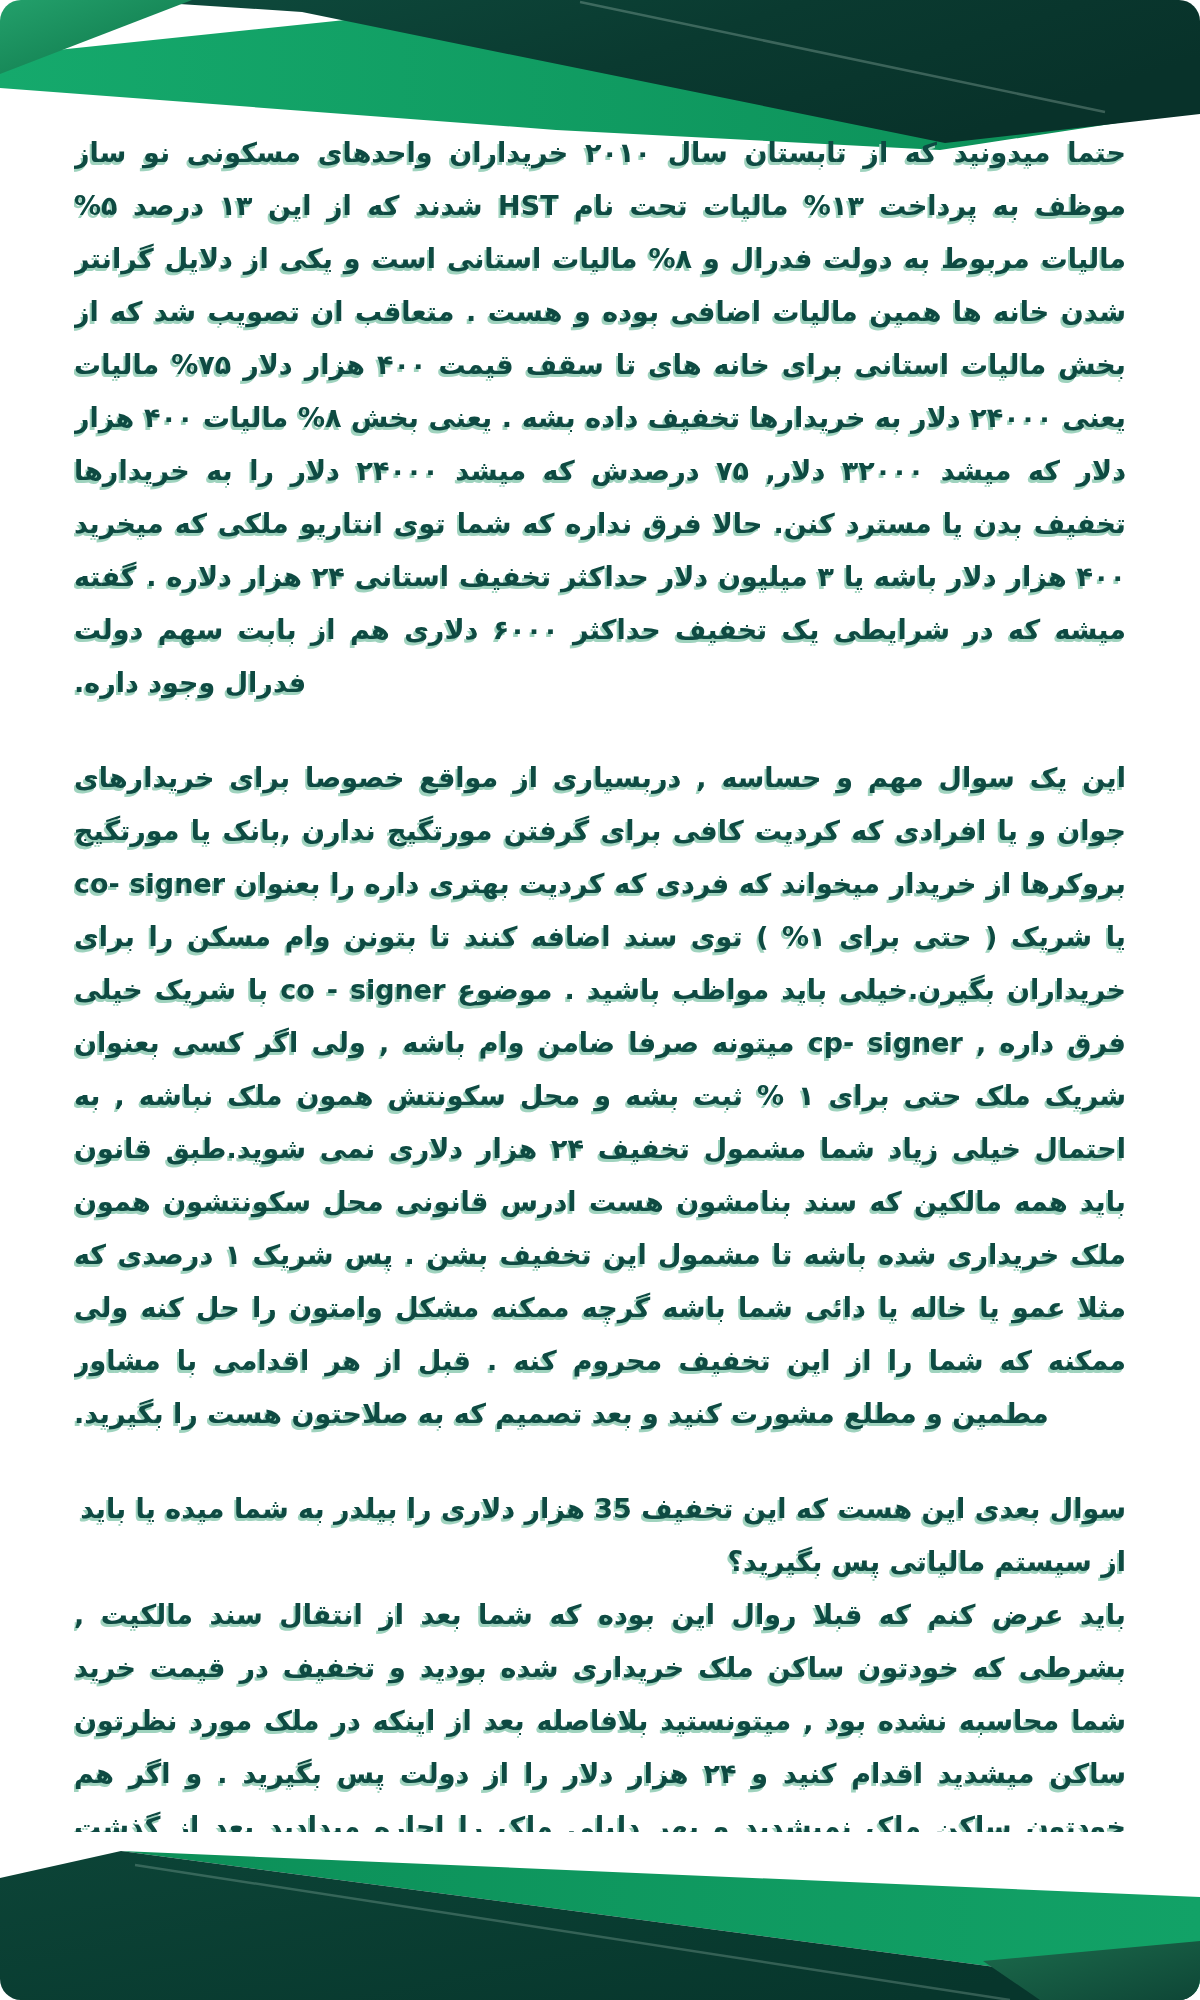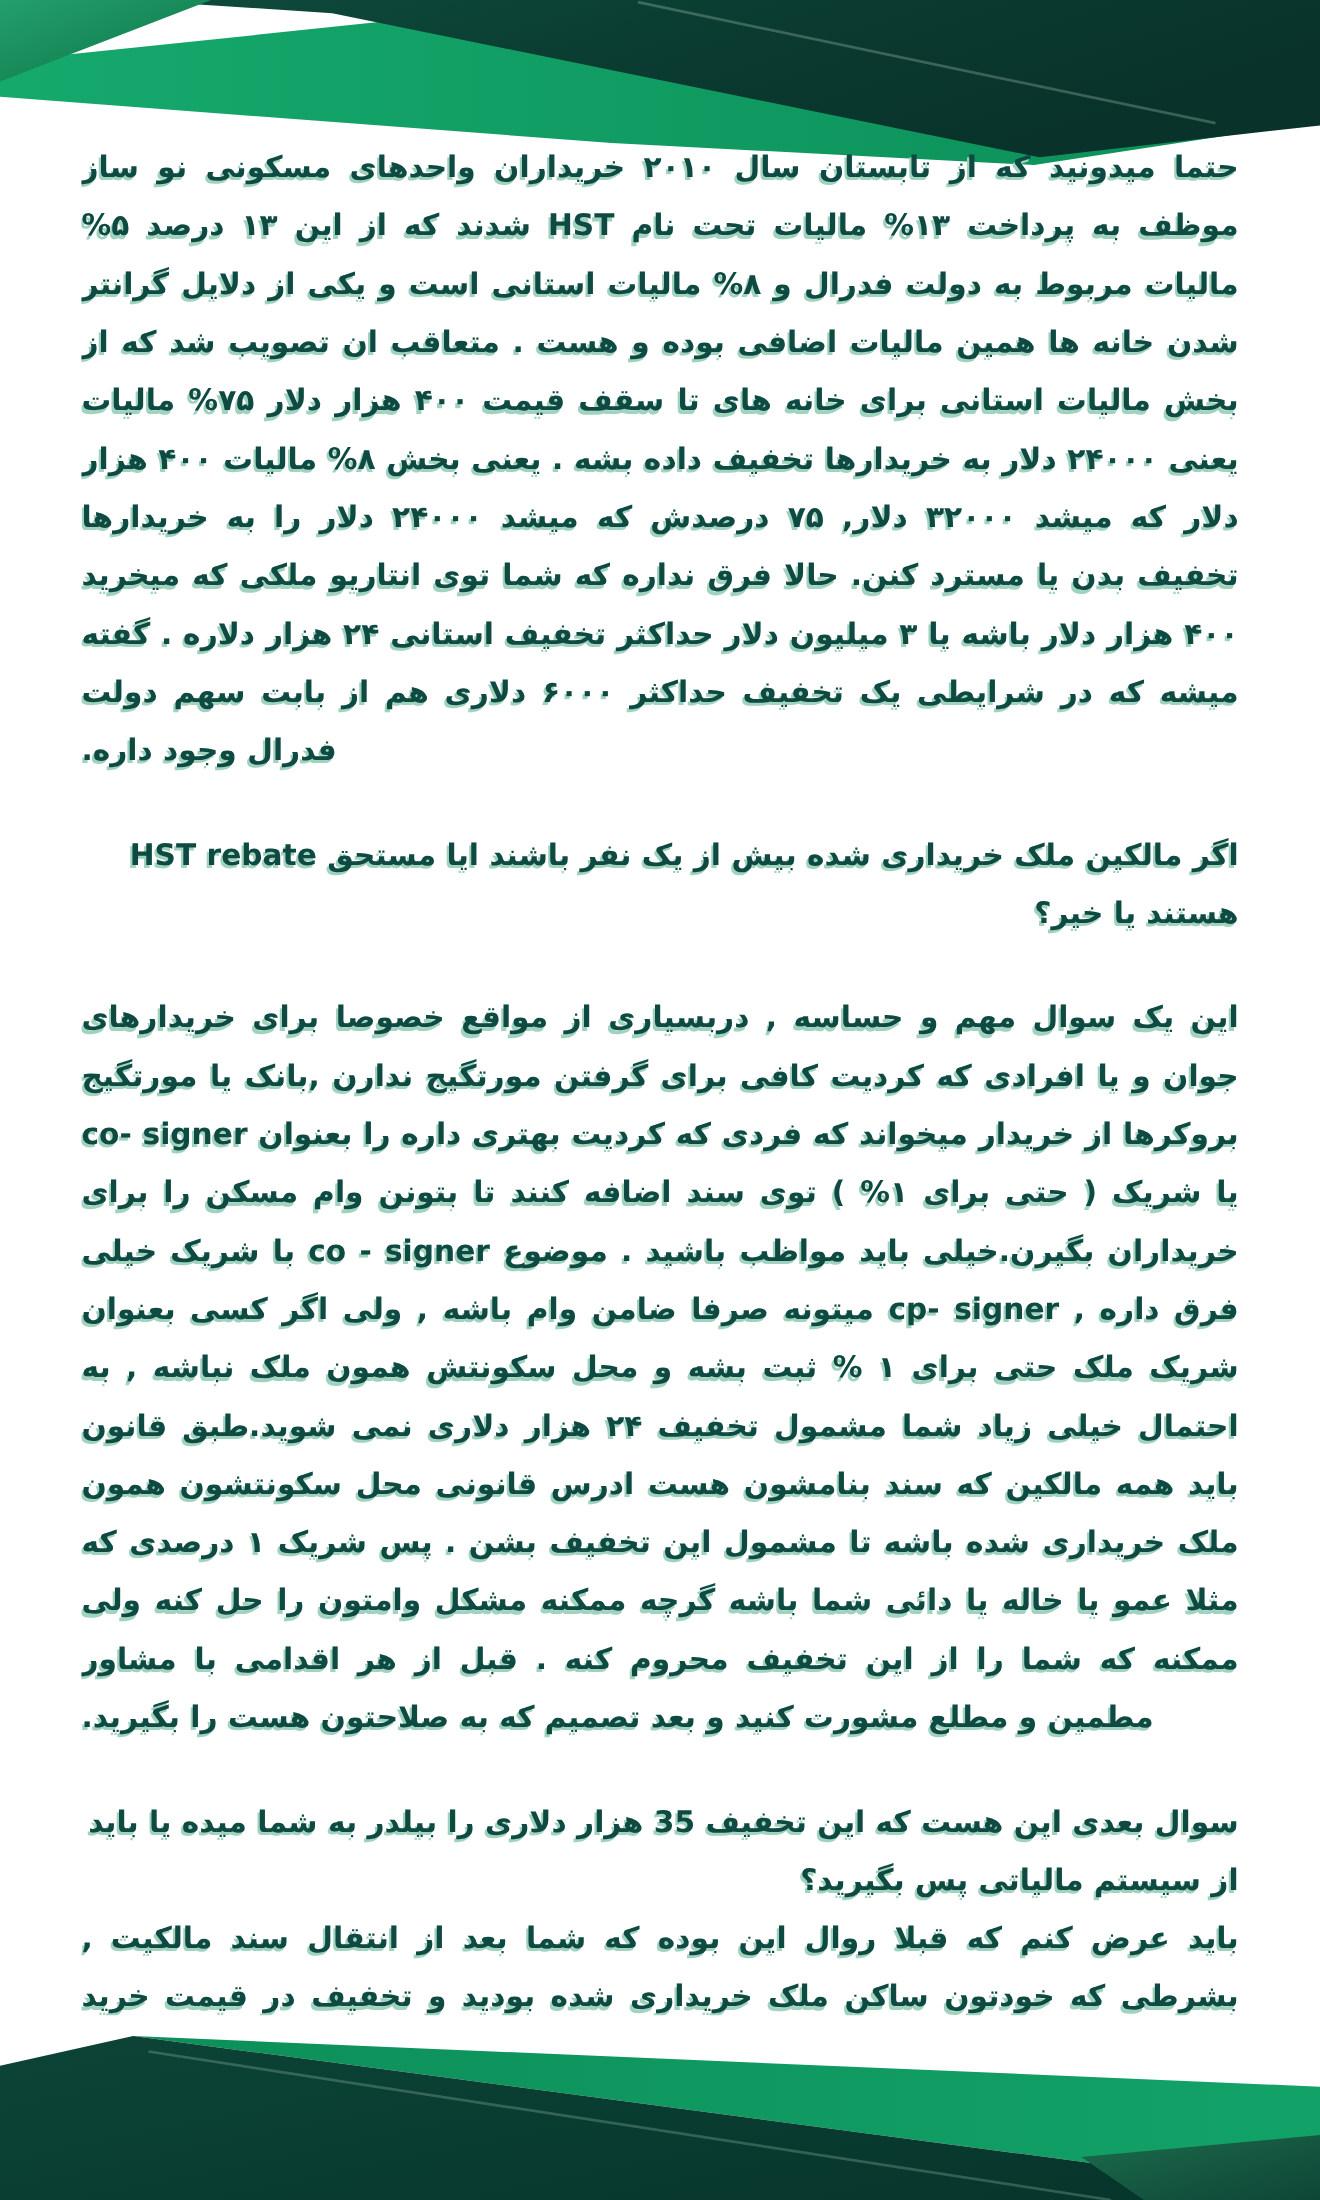--- a/index.html
+++ b/index.html
@@ -4,20 +4,21 @@
 <style>
   html, body { margin: 0; padding: 0; background: #ffffff; }
   .page {
     position: relative;
     width: 1200px;
     height: 2000px;
     margin: 0 auto;
     background: #ffffff;
     overflow: hidden;
     font-family: "DejaVu Sans", sans-serif;
+    border-radius: 21px;
   }
   .deco { position: absolute; left: 0; width: 1200px; display: block; }
   .deco-top { top: 0; height: 235px; }
   .deco-bottom { bottom: 0; height: 160px; }
 
   .content {
     position: absolute;
     top: 126px;
     left: 74px;
     right: 74px;
@@ -63,21 +64,20 @@
       </linearGradient>
     </defs>
     <polygon fill="url(#gBrightTop)" points="0,56 460,8 1150,118 940,150 556,130 0,88"></polygon>
     <polygon fill="url(#gDarkTop)" points="118,0 1200,0 1200,114 945,143 302,12"></polygon>
     <line x1="580" y1="2" x2="1105" y2="112" stroke="rgba(210,235,225,0.25)" stroke-width="2.5"></line>
     <polygon fill="url(#gMedLeft)" points="0,0 192,0 0,74"></polygon>
   </svg>
 
   <div class="content">
     <p class="para">حتما میدونید که از تابستان سال ۲۰۱۰ خریداران واحدهای مسکونی نو ساز موظف به پرداخت ۱۳% مالیات تحت نام HST شدند که از این ۱۳ درصد ۵% مالیات مربوط به دولت فدرال و ۸% مالیات استانی است و یکی از دلایل گرانتر شدن خانه ها همین مالیات اضافی بوده و هست . متعاقب ان تصویب شد که از بخش مالیات استانی برای خانه های تا سقف قیمت ۴۰۰ هزار دلار ۷۵% مالیات یعنی ۲۴۰۰۰ دلار به خریدارها تخفیف داده بشه . یعنی بخش ۸% مالیات ۴۰۰ هزار دلار که میشد ۳۲۰۰۰ دلار, ۷۵ درصدش که میشد ۲۴۰۰۰ دلار را به خریدارها تخفیف بدن یا مسترد کنن. حالا فرق نداره که شما توی انتاریو ملکی که میخرید ۴۰۰ هزار دلار باشه یا ۳ میلیون دلار حداکثر تخفیف استانی ۲۴ هزار دلاره . گفته میشه که در شرایطی یک تخفیف حداکثر ۶۰۰۰ دلاری هم از بابت سهم دولت فدرال وجود داره.</p>
-    <p class="question">اگر مالکین ملک خریداری شده بیش از یک نفر باشند ایا مستحق HST rebate هستند یا خیر؟</p>
     <p class="para">این یک سوال مهم و حساسه , دربسیاری از مواقع خصوصا برای خریدارهای جوان و یا افرادی که کردیت کافی برای گرفتن مورتگیج ندارن ,بانک یا مورتگیج بروکرها از خریدار میخواند که فردی که کردیت بهتری داره را بعنوان co- signer یا شریک ( حتی برای ۱% ) توی سند اضافه کنند تا بتونن وام مسکن را برای خریداران بگیرن.خیلی باید مواظب باشید . موضوع co - signer با شریک خیلی فرق داره , cp- signer میتونه صرفا ضامن وام باشه , ولی اگر کسی بعنوان شریک ملک حتی برای ۱ % ثبت بشه و محل سکونتش همون ملک نباشه , به احتمال خیلی زیاد شما مشمول تخفیف ۲۴ هزار دلاری نمی شوید.طبق قانون باید همه مالکین که سند بنامشون هست ادرس قانونی محل سکونتشون همون ملک خریداری شده باشه تا مشمول این تخفیف بشن . پس شریک ۱ درصدی که مثلا عمو یا خاله یا دائی شما باشه گرچه ممکنه مشکل وامتون را حل کنه ولی ممکنه که شما را از این تخفیف محروم کنه . قبل از هر اقدامی با مشاور مطمین و مطلع مشورت کنید و بعد تصمیم که به صلاحتون هست را بگیرید.</p>
     <p class="question tight">سوال بعدی این هست که این تخفیف 35 هزار دلاری را بیلدر به شما میده یا باید از سیستم مالیاتی پس بگیرید؟</p>
     <p class="para tight-top">باید عرض کنم که قبلا روال این بوده که شما بعد از انتقال سند مالکیت , بشرطی که خودتون ساکن ملک خریداری شده بودید و تخفیف در قیمت خرید شما محاسبه نشده بود , میتونستید بلافاصله بعد از اینکه در ملک مورد نظرتون ساکن میشدید اقدام کنید و ۲۴ هزار دلار را از دولت پس بگیرید . و اگر هم خودتون ساکن ملک نمیشدید و بهر دلیلی ملک را اجاره میدادید بعد از گذشت یکسال از تاریخ شروع اجاره بشرطی که همچنان مستاجر توی خونه باشه میتونید اقدم کنید و عدد ۲۴ هزار دلار را پس بگیرید .ولی طی چند سال گذشته اتفاقی که افتاده اینه که اغلب سازنده ها با مجوزی که از طرف دولت دارند , برای جذابتر شدن قیمتهای فروششون و اینکه وام گرفتن هم در زمان انتقال کمی راحتتر بشه ,این مبلغ را از قیمت فروش کم میکنند و طبیعتا چیزی برای پس گرفتن از دولت بعد از انتقال وجود نداره و عملا از ابتدا این مبلغ از قیمت خرید کم شده . اگر شما ملکی را پیش خرید کردید باید قرارداد خریدتون را یا خودتون یا توسط وکیلتون کامل بررسی کنید تا بدونید که این تخفیف در قیمت خریدتون لحاظ شده یا نه و اگر نشده میتونید بعد از انتقال اقدام به باز دریافتش بکنید.</p>
   </div>
 
   <svg class="deco deco-bottom" viewBox="0 0 1200 160" preserveAspectRatio="none" aria-hidden="true">
     <defs>
       <linearGradient id="gDarkBottom" x1="0" y1="0" x2="1" y2="0.6">
         <stop offset="0" stop-color="#0C4437"></stop>
         <stop offset="1" stop-color="#07362C"></stop>

